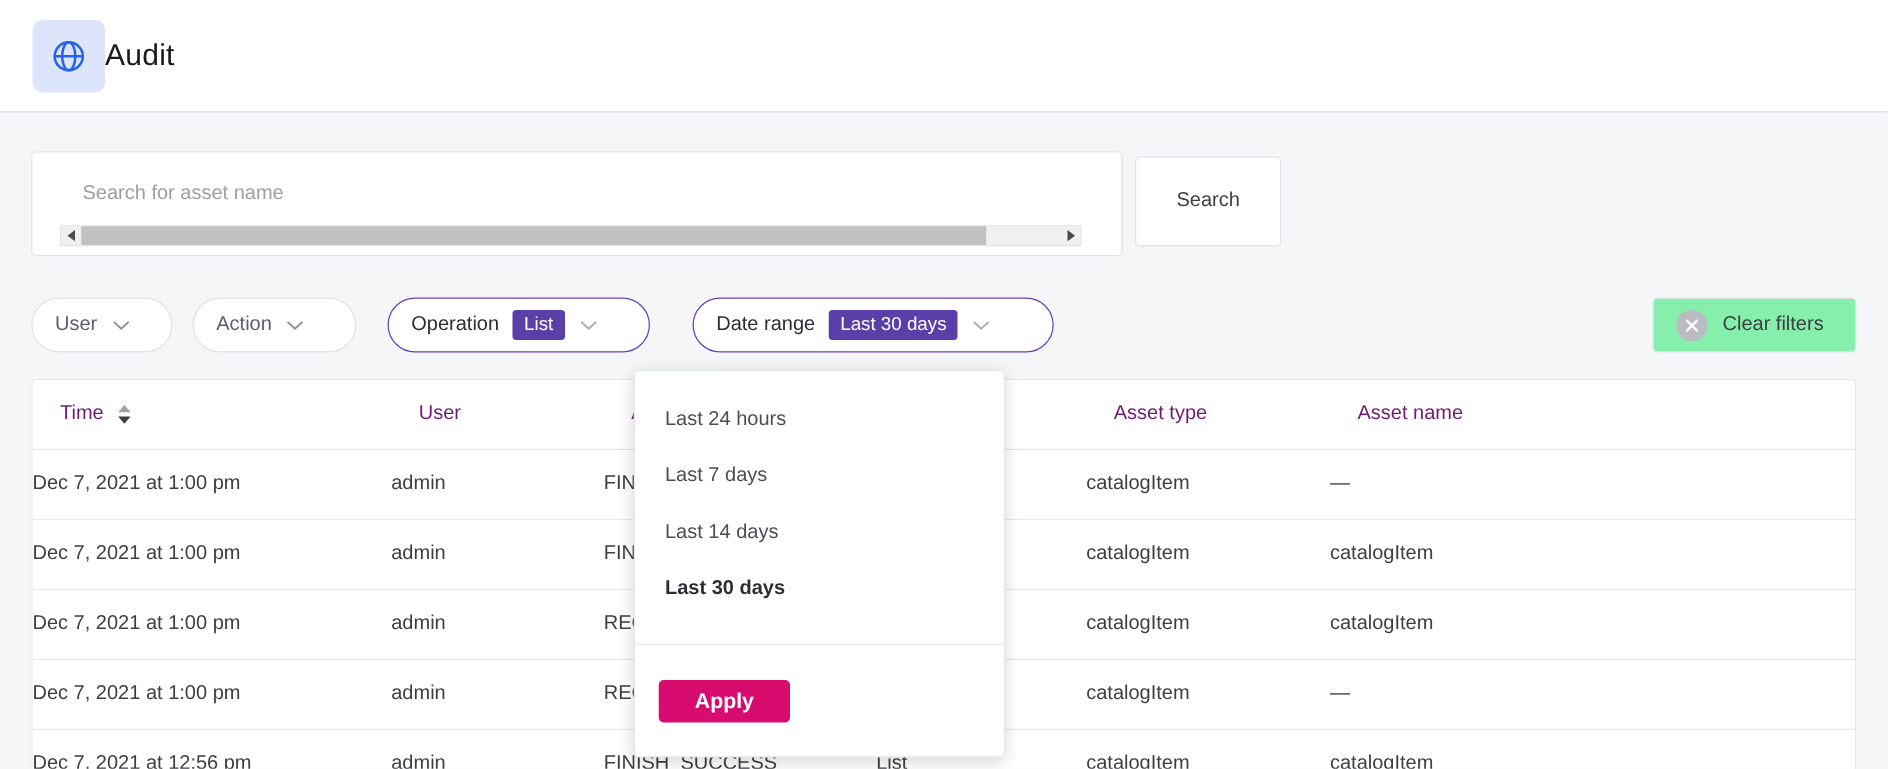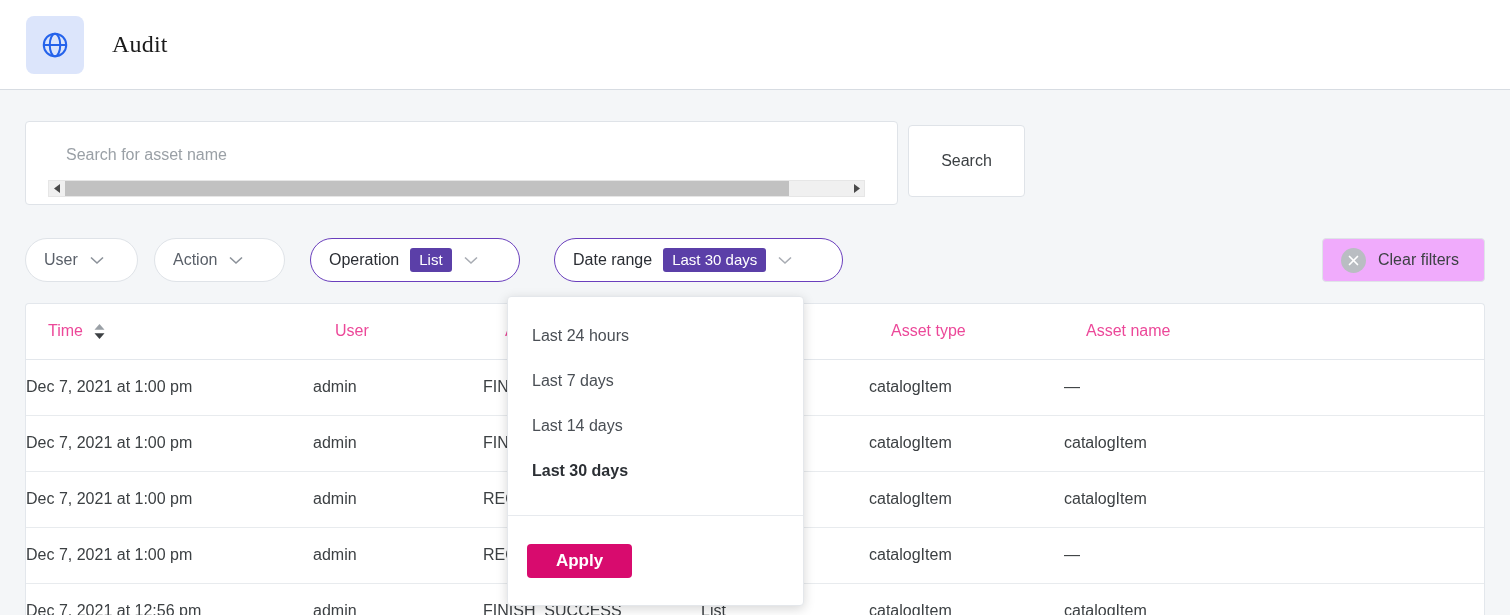--- a/index.html
+++ b/index.html
@@ -23,26 +23,24 @@
   .header-icon-box {
     margin-left: 26px;
     width: 58px; height: 58px;
     border-radius: 8px;
     background: #dce5fb;
     display: flex; align-items: center; justify-content: center;
     flex: none;
   }
   .header-icon-box svg { display: block; }
   .app-title {
-    margin-left: 28px;
     font-size: 24px;
     color: #1a1a1a;
     font-weight: 400;
     letter-spacing: .2px;
-    font-family: Liberation Serif, serif;
   }
 
   
   .body-area {
     position: absolute; left: 0; top: 91px;
     width: 1510px; height: 524px;
     background: #f4f6f8;
   }
 
   
@@ -131,21 +129,21 @@
   .chip-caret svg { display: block; }
 
   #chip-user      { left: 0;   width: 113px; }
   #chip-action    { left: 129px; width: 131px; }
   #chip-operation { left: 285px; width: 210px; }
   #chip-daterange { left: 529px; width: 289px; }
 
   .clear-filters {
     position: absolute; right: 0; top: 0;
     width: 163px; height: 44px;
-    background: #f0abfc;
+    background: #86efac;
     border: 1px solid #dfe3e8;
     border-radius: 4px;
     display: flex; align-items: center;
     padding-left: 18px;
     cursor: pointer;
   }
   .clear-x-icon {
     width: 25px; height: 25px; border-radius: 50%;
     background: #b9bdc2;
     display: flex; align-items: center; justify-content: center;
@@ -169,21 +167,21 @@
   table.audit {
     width: 100%;
     border-collapse: collapse;
     table-layout: fixed;
   }
   table.audit th {
     height: 55px;
     text-align: left;
     font-size: 16px;
     font-weight: 400;
-    color: #ec4899;
+    color: #701a75;
     border-bottom: 1px solid #e3e7ec;
     padding: 0;
     vertical-align: middle;
   }
   table.audit td {
     height: 56px;
     font-size: 16px;
     color: #3c4043;
     border-bottom: 1px solid #e8ebee;
     padding: 0;

